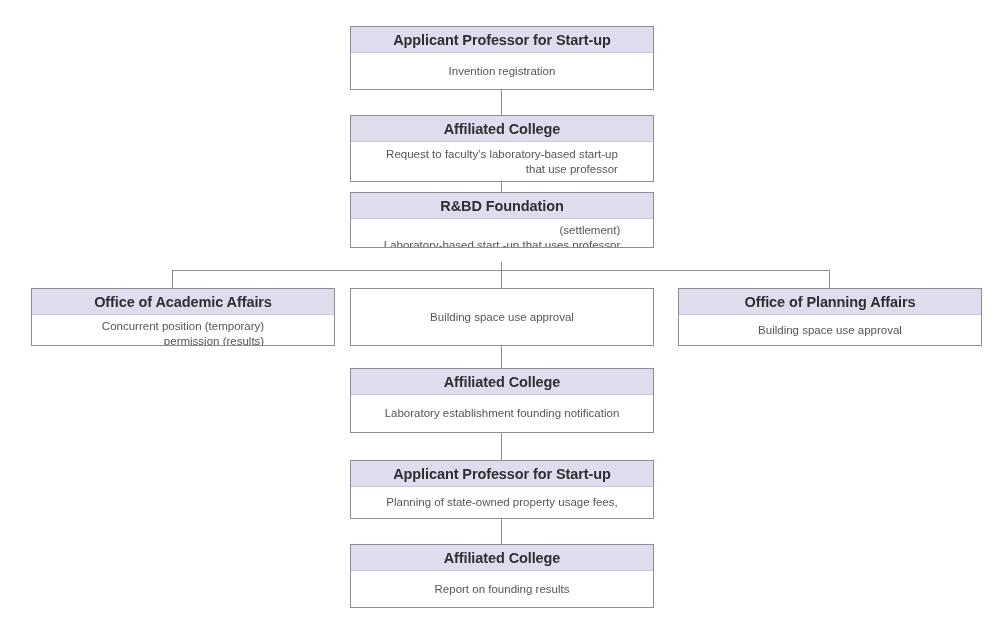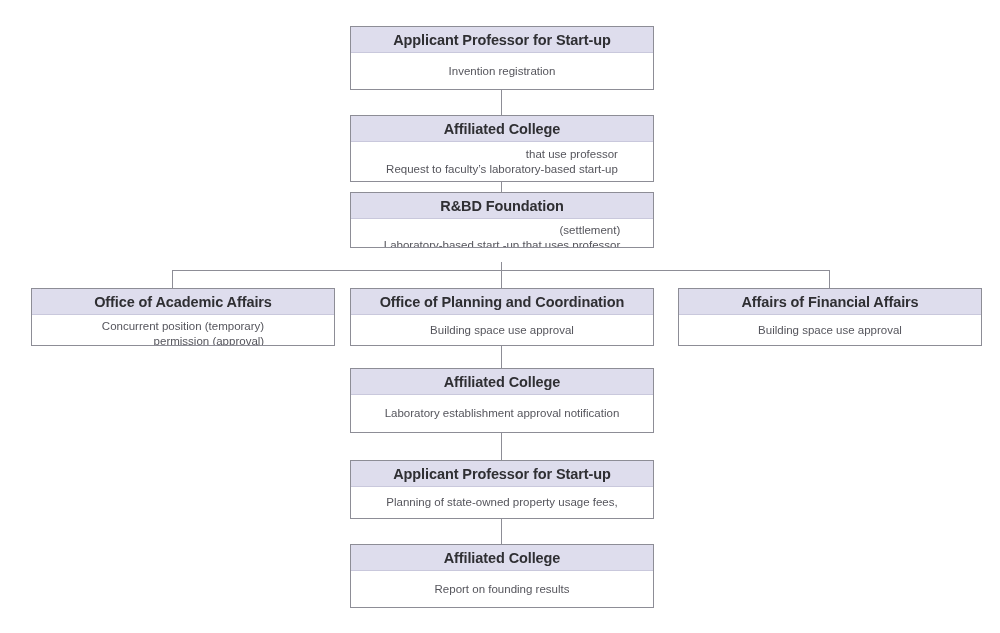--- a/index.html
+++ b/index.html
@@ -94,69 +94,68 @@
       <div>
           <span>Invention registration</span>
         </div>
     </div>
   </div>
 
   <div class="node" style="left:350px; top:115px; width:304px; height:67px;">
     <div class="node-title">Affiliated College</div>
     <div class="node-body">
       <div>
+        <span>Request to faculty’s laboratory-based start-up</span>
         <span>that use professor</span>
-        <span>Request to faculty’s laboratory-based start-up</span>
       </div>
     </div>
   </div>
 
   <div class="node" style="left:350px; top:192px; width:304px; height:56px;">
     <div class="node-title">R&amp;BD Foundation</div>
     <div class="node-body">
       <div>
         <span>(settlement)</span>
         <span>Laboratory-based start -up that uses professor</span>
       </div>
     </div>
   </div>
 
   <div class="node" style="left:31px; top:288px; width:304px; height:58px;">
     <div class="node-title">Office of Academic Affairs</div>
     <div class="node-body">
       <div>
         <span>Concurrent position (temporary)</span>
-        <span>permission (approval)</span>
+        <span>permission (results)</span>
       </div>
     </div>
   </div>
 
   <div class="node" style="left:350px; top:288px; width:304px; height:58px;">
-    <div class="node-title">Office of Planning and Coordination</div>
     <div class="node-body">
       <div>
           <span>Building space use approval</span>
         </div>
     </div>
   </div>
 
   <div class="node" style="left:678px; top:288px; width:304px; height:58px;">
-    <div class="node-title">Affairs of Financial Affairs</div>
+    <div class="node-title">Office of Planning Affairs</div>
     <div class="node-body">
       <div>
           <span>Building space use approval</span>
         </div>
     </div>
   </div>
 
   <div class="node" style="left:350px; top:368px; width:304px; height:65px;">
     <div class="node-title">Affiliated College</div>
     <div class="node-body">
       <div>
-          <span>Laboratory establishment approval notification</span>
+          <span>Laboratory establishment founding notification</span>
         </div>
     </div>
   </div>
 
   <div class="node" style="left:350px; top:460px; width:304px; height:59px;">
     <div class="node-title">Applicant Professor for Start-up</div>
     <div class="node-body">
       <div>
         <span>Planning of state-owned property usage fees,</span>
       </div>

